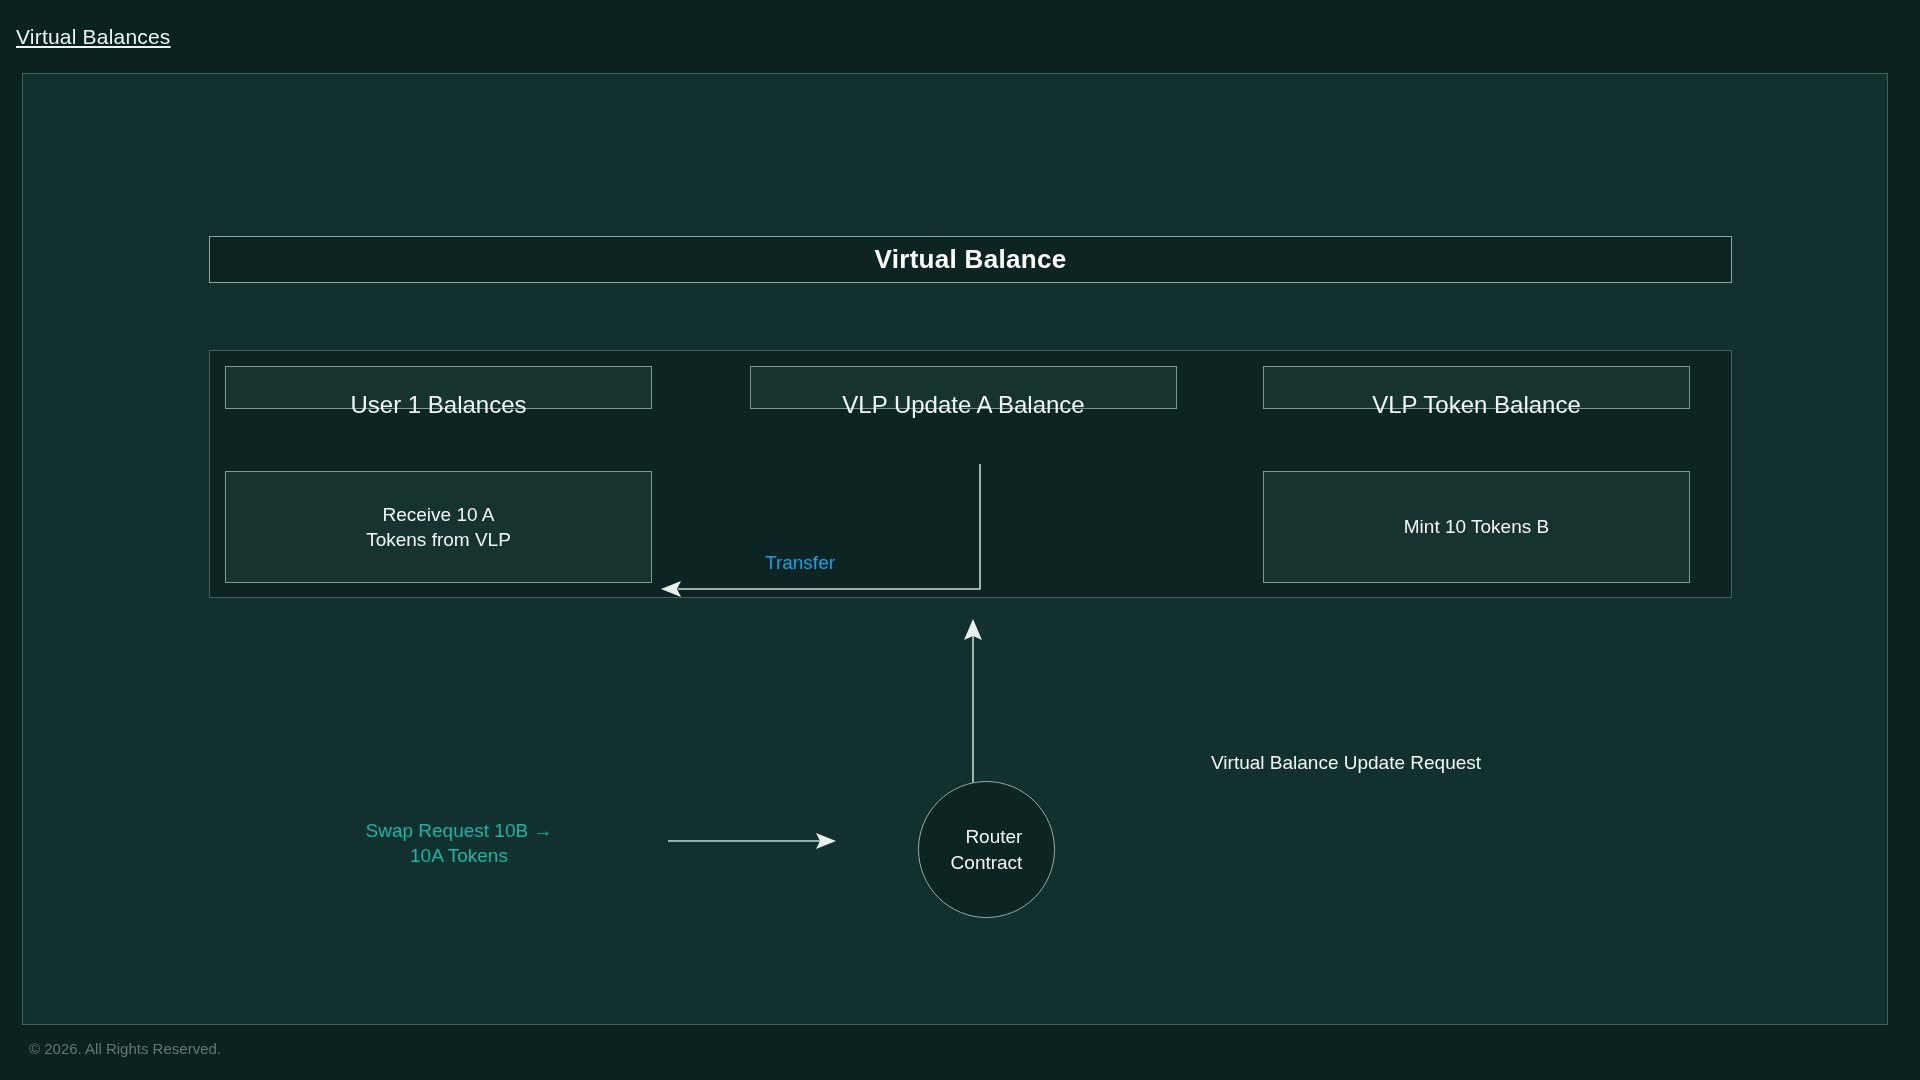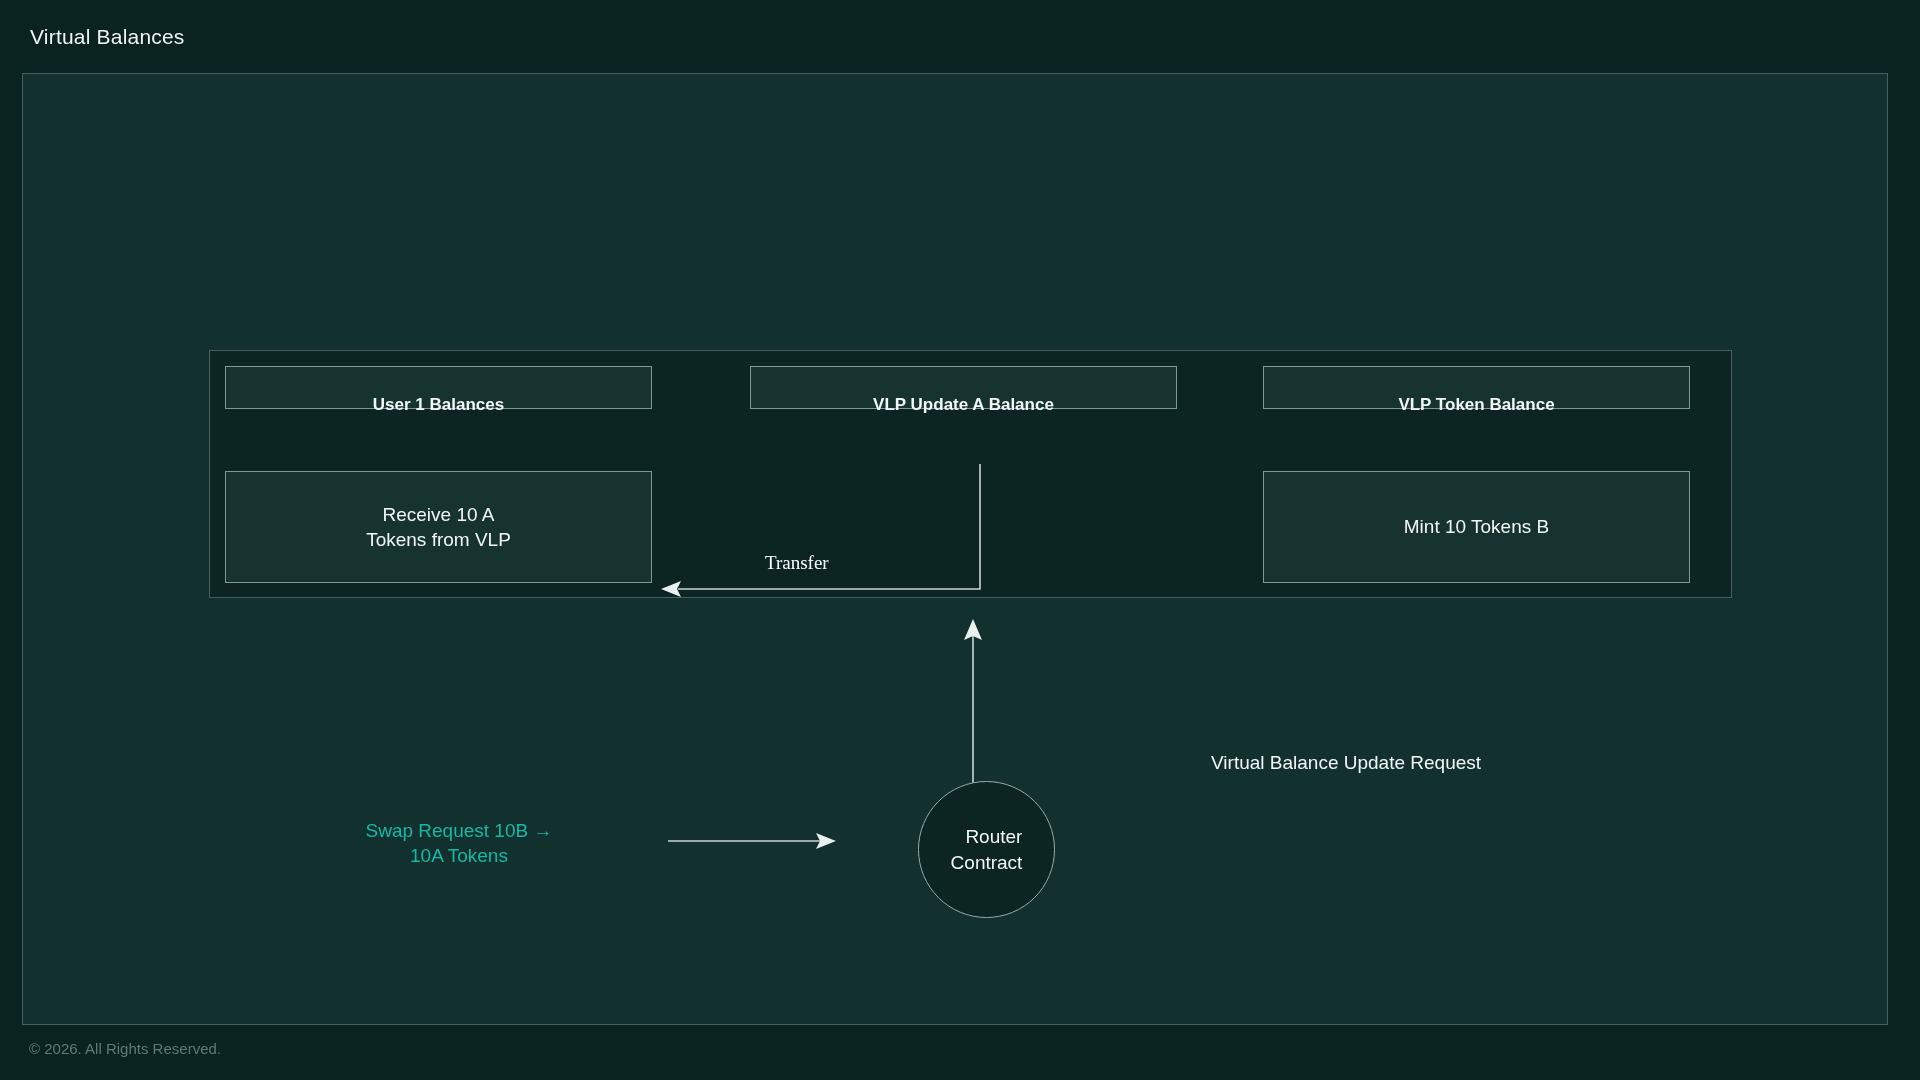--- a/index.html
+++ b/index.html
@@ -19,21 +19,22 @@
 
   
   .app-header {
     position: absolute;
     left: 0; top: 0;
     width: 1920px;
     height: 73px;
     background: #0a2220;
     display: flex;
     align-items: center;
-    padding-left: 30px;
+    padding-left: 16px;
+    text-decoration: underline;
   }
   .app-header-title {
     font-size: 21px;
     font-weight: 400;
     letter-spacing: 0.2px;
     color: #eef5f3;
   }
 
   
   .main-panel {
@@ -90,23 +91,23 @@
     top: 15px;
     width: 100%;
     height: 43px;
     background: #16332f;
     border: 1px solid #7f9893;
     display: flex;
     align-items: center;
     justify-content: center;
   }
   .bal-head-text {
-    font-size: 17px;
-    color: #f2f7f6;
-    font-weight: 700;
+    font-size: 24px;
+    color: #f2f7f6;
+    font-weight: 400;
     margin-top: 34px;
   }
 
   .bal-body-box {
     position: absolute;
     top: 120px;
     width: 100%;
     height: 112px;
     background: #16332f;
     border: 1px solid #7f9893;
@@ -133,22 +134,21 @@
     top: 390px;
     width: 340px;
     height: 135px;
     overflow: visible;
   }
   .transfer-label {
     position: absolute;
     left: 742px;
     top: 478px;
     font-size: 19px;
-    color: #ffffff;
-    font-family: Liberation Serif, serif;
+    color: #0ea5e9;
   }
 
   
   .update-arrow-svg {
     position: absolute;
     left: 930px;
     top: 545px;
     width: 40px;
     height: 165px;
     overflow: visible;
@@ -217,20 +217,23 @@
 </style>
 </head>
 <body>
 
 <div class="app-header">
   <div class="app-header-title">Virtual Balances</div>
 </div>
 
 <div class="main-panel">
 
+  <div class="vb-title-box">
+    <div class="vb-title-text">Virtual Balance</div>
+  </div>
 
   <div class="balances-container">
 
     <div class="bal-col col-1">
       <div class="bal-head-box">
         <div class="bal-head-text">User 1 Balances</div>
       </div>
       <div class="bal-body-box">
         <div class="bal-body-text">Receive 10 A
 Tokens from VLP</div>

